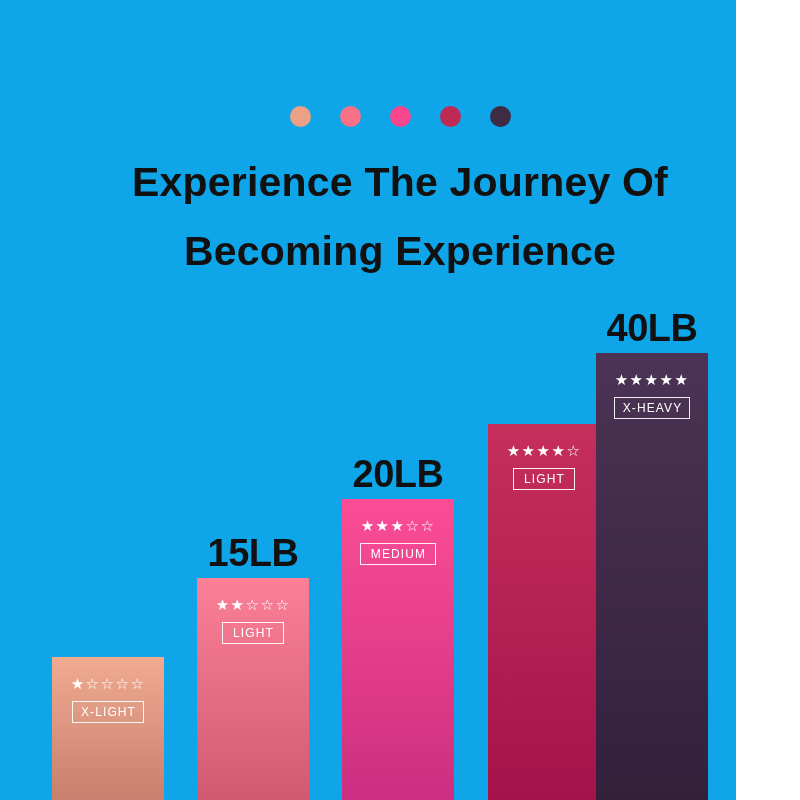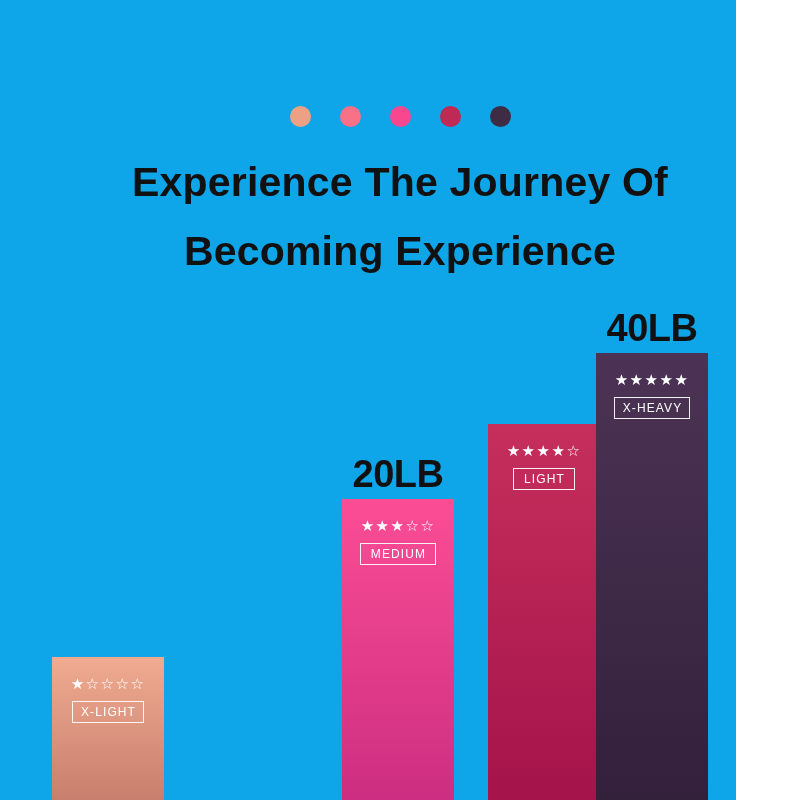--- a/index.html
+++ b/index.html
@@ -139,20 +139,27 @@
     <span class="line">Becoming Experience</span>
   </div>
 
   <div class="chart" id="chart">
       <div class="bar-col" style="left: 52px; width: 112px; height: 143px;">
         <div class="bar" style="background: linear-gradient(rgb(240, 171, 145) 0%, rgb(200, 127, 109) 100%);">
           <div class="stars">★☆☆☆☆</div>
           <div class="tier-label wide">X-LIGHT</div>
         </div>
       </div>
+      <div class="bar-col" style="left: 197px; width: 112px; height: 222px;">
+        <div class="bar-value">15LB</div>
+        <div class="bar" style="background: linear-gradient(rgb(251, 128, 151) 0%, rgb(210, 90, 112) 100%);">
+          <div class="stars">★★☆☆☆</div>
+          <div class="tier-label">LIGHT</div>
+        </div>
+      </div>
       <div class="bar-col" style="left: 342px; width: 112px; height: 301px; border-radius: 32px;">
         <div class="bar-value">20LB</div>
         <div class="bar" style="background: linear-gradient(rgb(251, 77, 149) 0%, rgb(205, 46, 129) 100%);">
           <div class="stars">★★★☆☆</div>
           <div class="tier-label">MEDIUM</div>
         </div>
       </div>
       <div class="bar-col" style="left: 488px; width: 112px; height: 376px;">
         <div class="bar" style="background: linear-gradient(rgb(198, 47, 92) 0%, rgb(164, 19, 74) 100%);">
           <div class="stars">★★★★☆</div>

